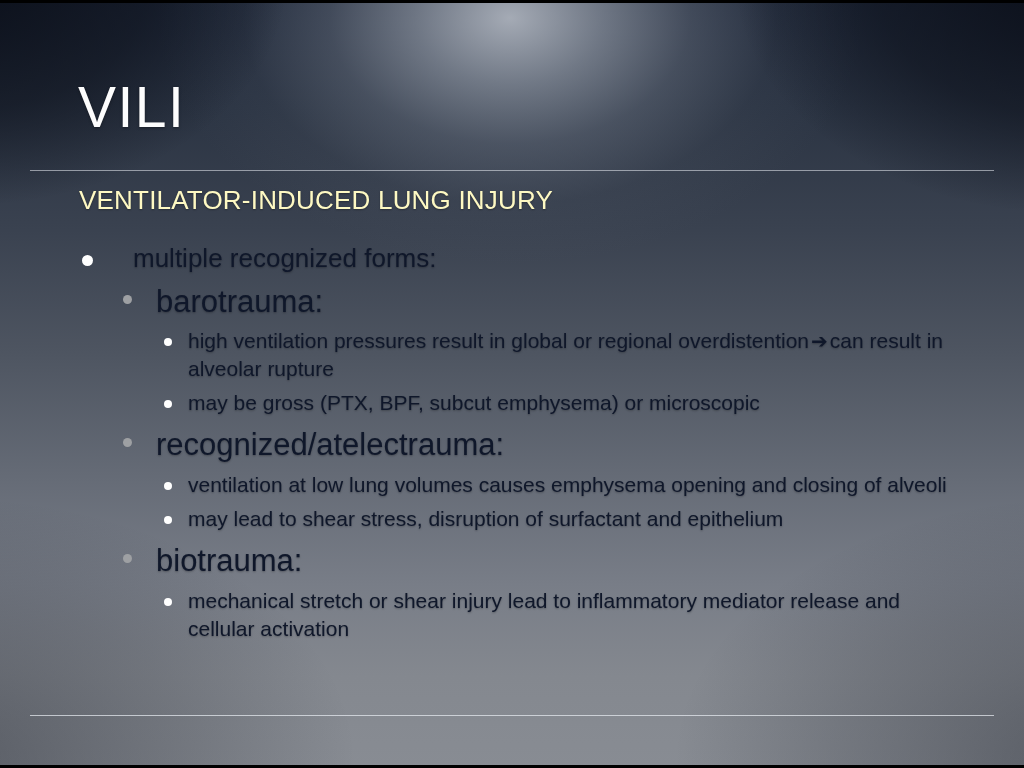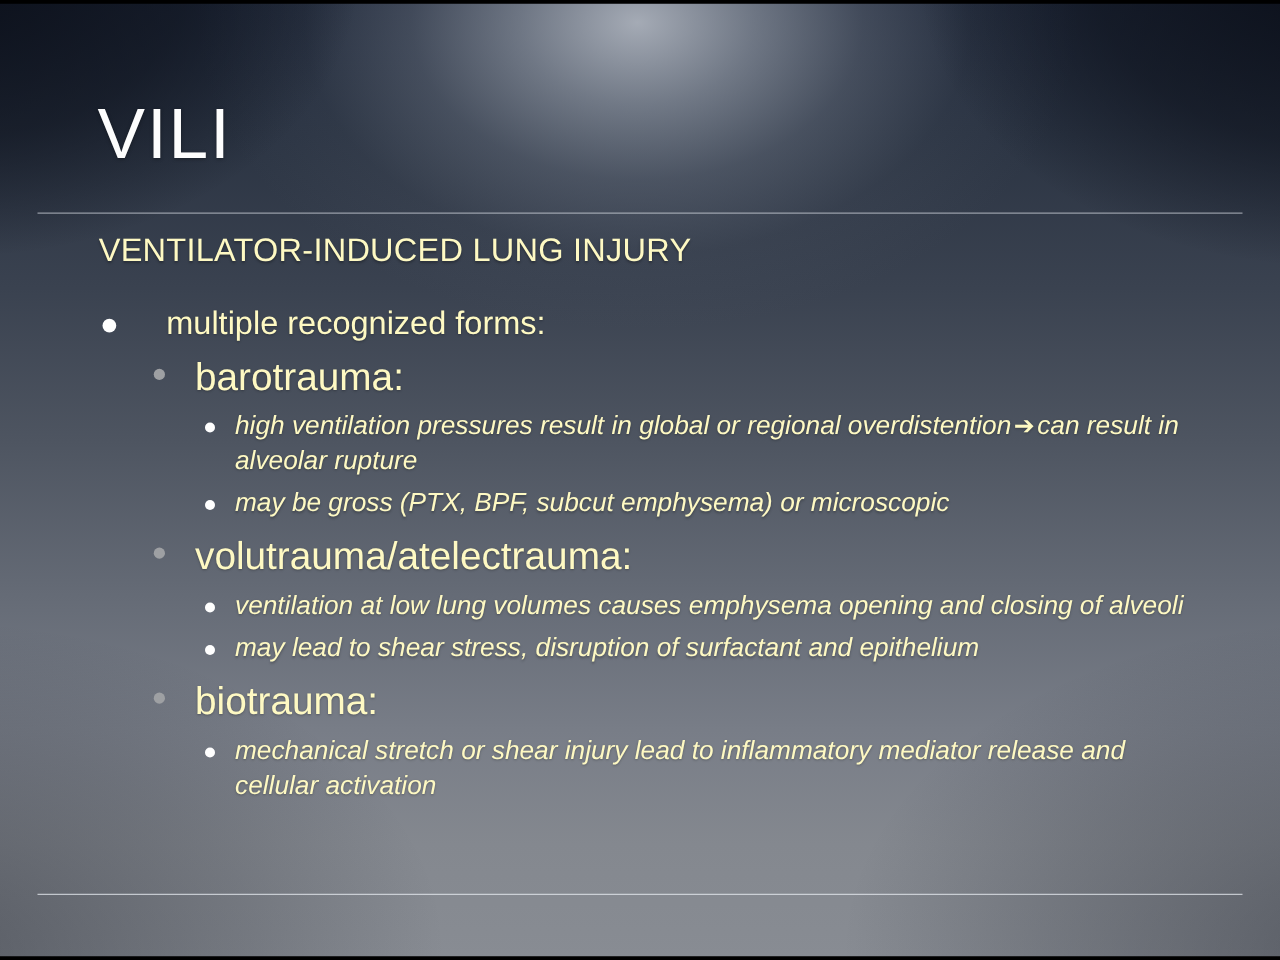--- a/index.html
+++ b/index.html
@@ -109,21 +109,21 @@
   .body {
     position: absolute;
     left: 0;
     top: 243px;
     width: 1024px;
   }
 
   .bullet {
     position: relative;
     display: block;
-    color: #fef9c3;
+    color: #0f172a;
     text-shadow: 0 1px 2px rgba(0,0,0,0.28);
   }
   .bullet .dot {
     position: absolute;
     border-radius: 50%;
     display: block;
   }
   .bullet .txt { display: block; }
 
   
@@ -156,21 +156,20 @@
     background: #9ea0a3;
   }
 
   
   .lvl3 {
     padding-left: 188px;
     padding-right: 61px;
     font-size: 21px;
     line-height: 1.32;
     margin-bottom: 6px;
-    font-style: italic;
   }
   .lvl3 .dot {
     left: 164px;
     top: 11px;
     width: 8px;
     height: 8px;
     background: #ffffff;
   }
 
   .arrow {
@@ -220,21 +219,21 @@
 
       <div class="bullet lvl3">
         <span class="dot"></span>
         <span class="txt">may be gross (PTX, BPF, subcut emphysema) or microscopic</span>
       </div>
 
       <div class="spacer-sm"></div>
 
       <div class="bullet lvl2">
         <span class="dot"></span>
-        <span class="txt">volutrauma/atelectrauma:</span>
+        <span class="txt">recognized/atelectrauma:</span>
       </div>
 
       <div class="bullet lvl3">
         <span class="dot"></span>
         <span class="txt">ventilation at low lung volumes causes emphysema opening and closing of alveoli</span>
       </div>
 
       <div class="bullet lvl3">
         <span class="dot"></span>
         <span class="txt">may lead to shear stress, disruption of surfactant and epithelium</span>

